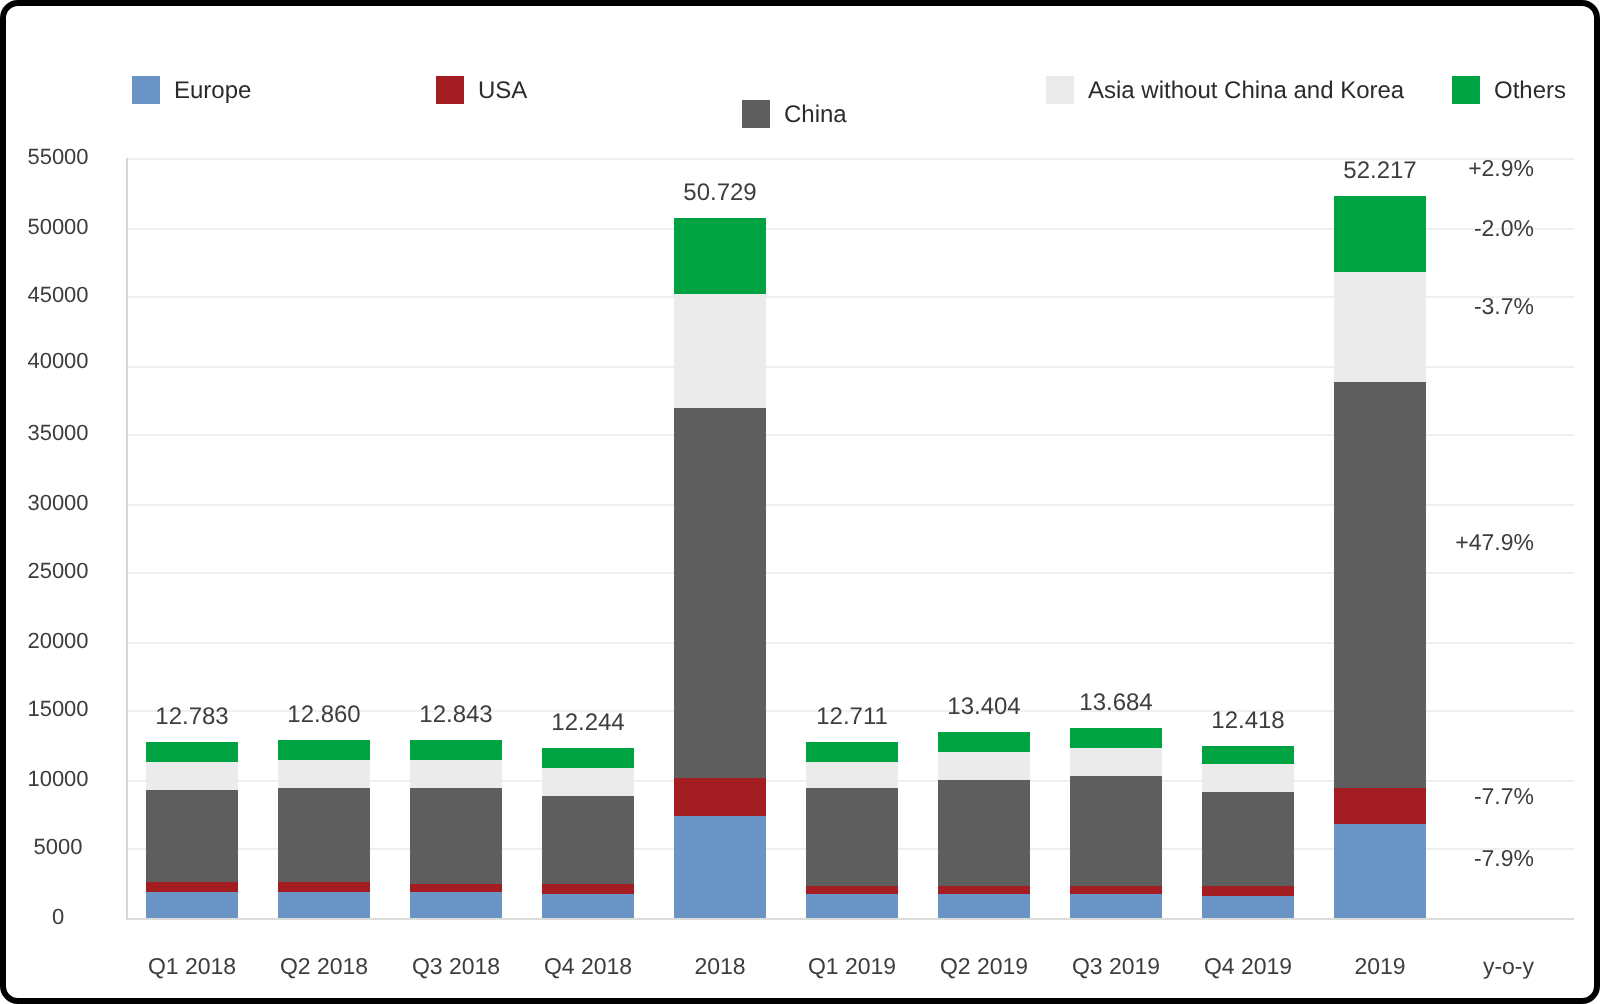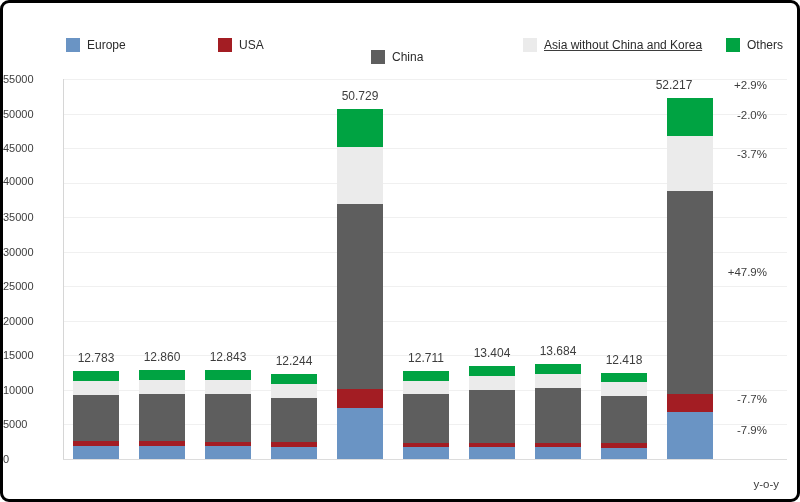--- a/index.html
+++ b/index.html
@@ -15,49 +15,49 @@
   }
   .legend{position:absolute;left:0;top:34px;width:800px;height:18px;}
   .legend-item{position:absolute;display:flex;align-items:center;gap:7px;height:16px;}
   .legend-swatch{width:14px;height:14px;flex:0 0 14px;}
   .legend-label{font-size:12px;color:#2b2b2b;white-space:nowrap;}
   .grid-layer{position:absolute;left:60px;right:10px;top:76px;height:380px;}
   .gridline{position:absolute;left:0;right:0;height:1px;background:#f0f0f0;}
   .gridline.zero{background:#dcdcdc;}
   .vaxis{position:absolute;left:60px;top:76px;width:1px;height:380px;background:#d6d6d6;}
   .yaxis{position:absolute;left:0;top:76px;width:52px;height:380px;}
-  .ylabel{position:absolute;right:0;width:52px;text-align:left;font-size:11px;color:#3d3d3d;}
+  .ylabel{position:absolute;right:0;width:52px;text-align:center;font-size:11px;color:#3d3d3d;}
   .plot{position:absolute;left:60px;top:76px;width:660px;height:380px;}
   .bar{position:absolute;bottom:0;}
   .seg{position:absolute;left:0;width:100%;}
   .total-label{position:absolute;width:90px;text-align:center;font-size:12px;color:#3d3d3d;white-space:nowrap;}
   .xlabels{position:absolute;left:60px;top:475px;width:660px;height:16px;}
   .xlabel{position:absolute;width:80px;text-align:center;font-size:11.5px;color:#3d3d3d;white-space:nowrap;}
   .yoy-layer{position:absolute;right:30px;top:0;width:70px;height:502px;}
   .yoy-label{position:absolute;right:0;width:70px;text-align:right;font-size:11.5px;color:#3d3d3d;white-space:nowrap;}
-  .yoy-axis{position:absolute;right:18px;top:475px;width:70px;text-align:right;font-size:11.5px;color:#3d3d3d;}
+  .yoy-axis{position:absolute;right:30px;top:475px;width:70px;text-align:right;font-size:11.5px;color:#3d3d3d;}
 </style>
 </head>
 <body>
 
 <div class="frame">
   <div class="legend" id="legend">
       <div class="legend-item" style="left: 63px;">
         <div class="legend-swatch" style="background: rgb(106, 148, 196);"></div>
         <div class="legend-label">Europe</div>
       </div>
       <div class="legend-item" style="left: 215px;">
         <div class="legend-swatch" style="background: rgb(163, 29, 35);"></div>
         <div class="legend-label">USA</div>
       </div>
       <div class="legend-item" style="left: 368px; margin-top: 12px;">
         <div class="legend-swatch" style="background: rgb(94, 94, 94);"></div>
         <div class="legend-label">China</div>
       </div>
-      <div class="legend-item" style="left: 520px; text-decoration: underline;">
+      <div class="legend-item" style="left: 520px;">
         <div class="legend-swatch" style="background: rgb(235, 235, 235);"></div>
         <div class="legend-label">Asia without China and Korea</div>
       </div>
       <div class="legend-item" style="left: 723px;">
         <div class="legend-swatch" style="background: rgb(0, 163, 66);"></div>
         <div class="legend-label">Others</div>
       </div>
     </div>
   <div class="grid-layer" id="grid">
       <div class="gridline zero" style="top: 380px;"></div>
@@ -161,21 +161,33 @@
         <div class="seg" style="bottom: 76.5735px; height: 9.22364px; background: rgb(0, 163, 66);"></div>
       </div>
       <div class="total-label" style="left: 516px; top: 274.203px;">12.418</div>
       <div class="bar" style="left: 604px; width: 46px; height: 360.772px;">
         <div class="seg" style="bottom: 0px; height: 47.0164px; background: rgb(106, 148, 196);"></div>
         <div class="seg" style="bottom: 47.0164px; height: 17.9153px; background: rgb(163, 29, 35);"></div>
         <div class="seg" style="bottom: 64.9316px; height: 203.127px; background: rgb(94, 94, 94);"></div>
         <div class="seg" style="bottom: 268.059px; height: 54.5404px; background: rgb(235, 235, 235);"></div>
         <div class="seg" style="bottom: 322.599px; height: 38.1727px; background: rgb(0, 163, 66);"></div>
       </div>
-      <div class="total-label" style="left: 566px; top: -0.772px;">52.217</div>
+      <div class="total-label" style="left: 582px; top: -0.772px;">52.217</div>
+    </div>
+  <div class="xlabels" id="xlabels">
+      <div class="xlabel" style="left: -7px;">Q1 2018</div>
+      <div class="xlabel" style="left: 59px;">Q2 2018</div>
+      <div class="xlabel" style="left: 125px;">Q3 2018</div>
+      <div class="xlabel" style="left: 191px;">Q4 2018</div>
+      <div class="xlabel" style="left: 257px;">2018</div>
+      <div class="xlabel" style="left: 323px;">Q1 2019</div>
+      <div class="xlabel" style="left: 389px;">Q2 2019</div>
+      <div class="xlabel" style="left: 455px;">Q3 2019</div>
+      <div class="xlabel" style="left: 521px;">Q4 2019</div>
+      <div class="xlabel" style="left: 587px;">2019</div>
     </div>
   <div class="yoy-layer" id="yoy">
       <div class="yoy-label" style="top: 75.9091px;">+2.9%</div>
       <div class="yoy-label" style="top: 106.309px;">-2.0%</div>
       <div class="yoy-label" style="top: 145px;">-3.7%</div>
       <div class="yoy-label" style="top: 263.145px;">+47.9%</div>
       <div class="yoy-label" style="top: 390.273px;">-7.7%</div>
       <div class="yoy-label" style="top: 421.018px;">-7.9%</div>
     </div>
   <div class="yoy-axis">y-o-y</div>

